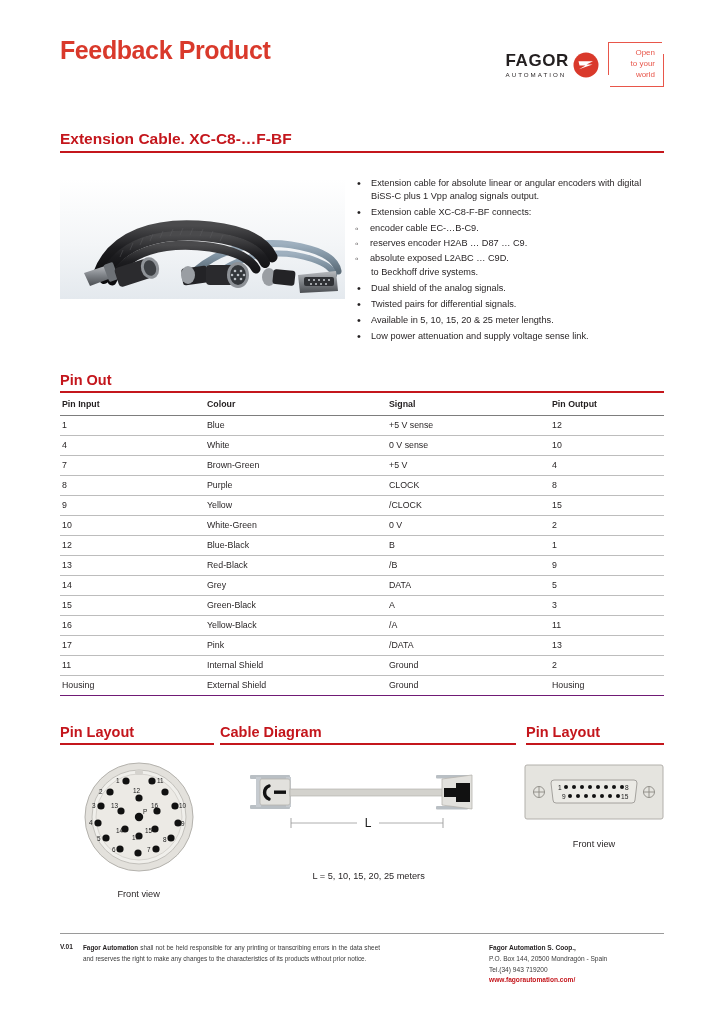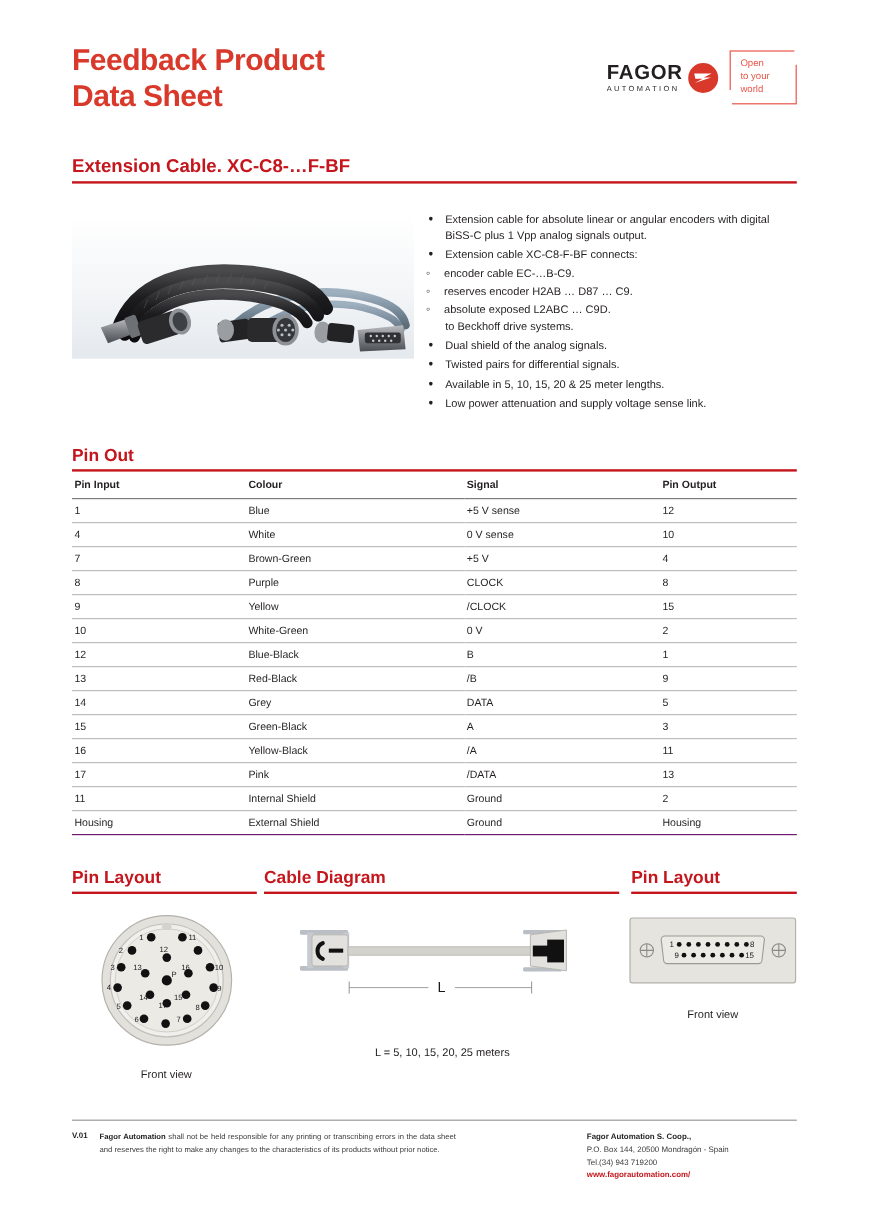--- a/index.html
+++ b/index.html
@@ -21,21 +21,21 @@
   .logo-left { display: flex; align-items: center; gap: 4px; }
   .fagor-words { text-align: left; }
   .fagor-name { font-size: 17px; font-weight: bold; letter-spacing: 0.6px; color: #231f20; line-height: 1; }
   .fagor-sub { font-size: 6.2px; letter-spacing: 2.0px; color: #231f20; margin-top: 2px; }
   .fagor-mark { width: 26px; height: 26px; }
   .open-box { border: 1.6px solid #e8564a; padding: 5px 8px 6px 8px; position: relative;
               width: 56px; }
   .open-box::before, .open-box::after { content: ""; position: absolute; background: #fff; }
   .open-box::before { width: 4px; height: 13px; top: -2px; right: -3px; }
   .open-box::after  { width: 4px; height: 13px; bottom: -2px; left: -3px; }
-  .open-text { font-size: 8px; color: #e8564a; line-height: 1.35; position: relative; z-index: 2; }
+  .open-text { font-size: 8px; color: #e8564a; line-height: 1.35; position: relative; z-index: 2; text-align: right; }
 
   
   .sec-title { font-size: 14.5px; font-weight: bold; color: #c4161c; }
   .sec-rule { height: 2px; background: #c4161c; margin-top: 3px; }
 
   .product-head { margin-top: 30px; }
   .product-head .sec-title { font-size: 15.5px; }
 
   
   .intro { display: flex; margin-top: 22px; gap: 6px; }
@@ -84,21 +84,20 @@
   .foot-right .web { color: #c4161c; font-weight: bold; }
 </style>
 </head>
 <body>
 
 <div class="page">
 
   <div class="header">
     <div class="doc-title">
       <div>Feedback Product</div>
-      <div>Data Sheet</div>
     </div>
     <div class="logo-block">
       <div class="logo-left">
         <div class="fagor-words">
           <div class="fagor-name">FAGOR</div>
           <div class="fagor-sub">AUTOMATION</div>
         </div>
         <svg class="fagor-mark" viewBox="0 0 26 26">
           <circle cx="13" cy="13" r="12.5" fill="#d9392b"></circle>
           <path d="M5.5 9.2 L20 9.2 L13.5 12.6 L19.5 12.6 L6 17.2 L12.5 13.6 L6.5 13.6 Z" fill="#ffffff"></path>

